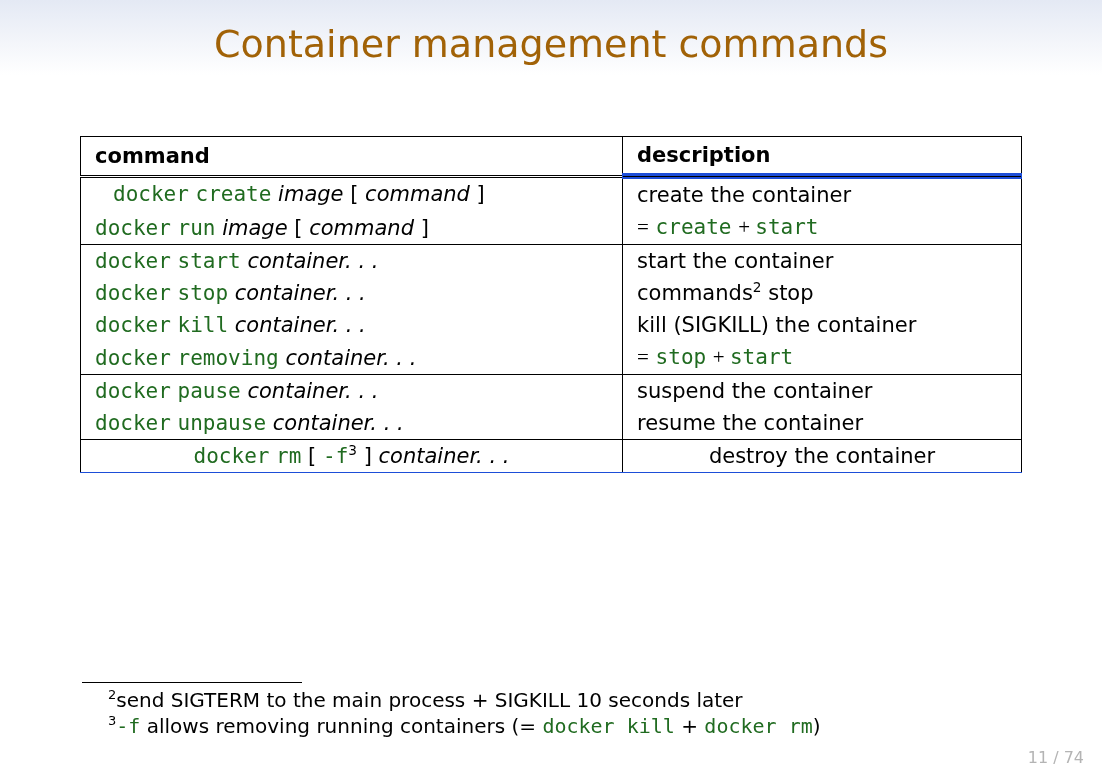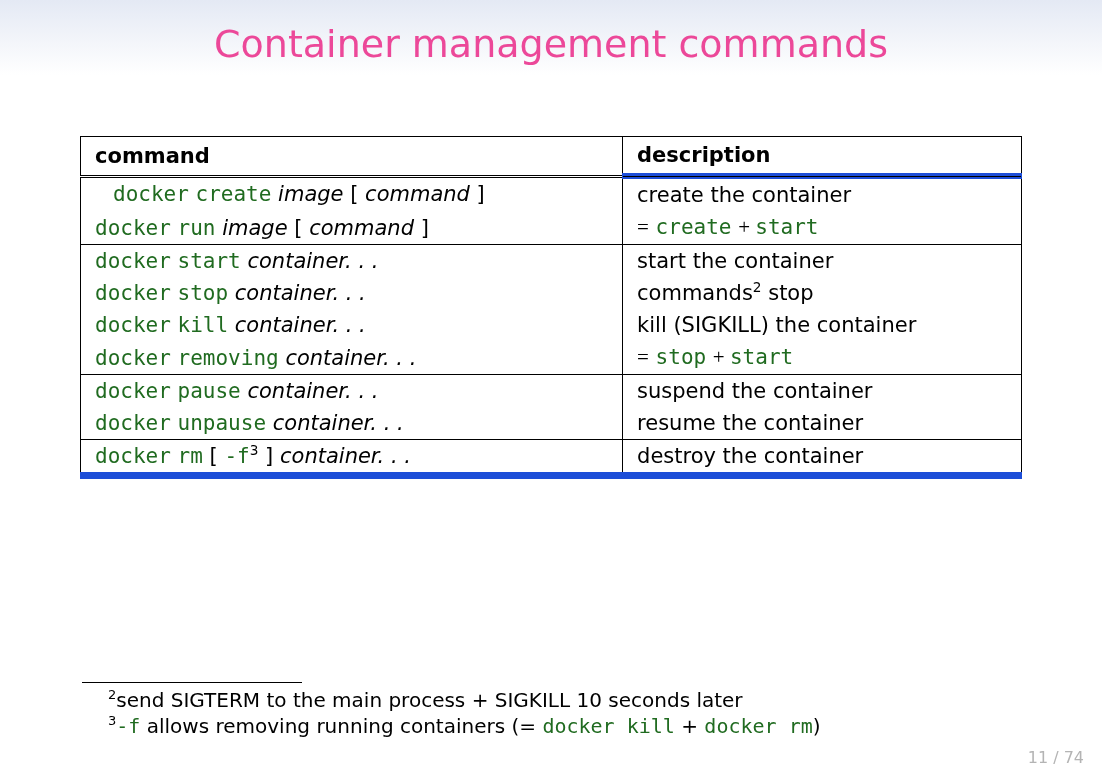--- a/index.html
+++ b/index.html
@@ -17,21 +17,21 @@
     position: absolute;
     top: 0; left: 0; right: 0;
     height: 75px;
     background: linear-gradient(to bottom, #e4e9f4 0%, #ffffff 100%);
     pointer-events: none;
   }
   .slide-title {
     position: relative;
     text-align: center;
     font-size: 38px;
-    color: #ec4899;
+    color: #a16207;
     padding-top: 22px;
     font-weight: 400;
     font-family: "Trebuchet MS", "DejaVu Sans", "Arial", sans-serif;
   }
   .content {
     position: relative;
     margin: 70px 80px 0 80px;
   }
   table.cmd {
     border-collapse: collapse;
@@ -49,21 +49,22 @@
   table.cmd td {
     padding: 4px 14px 4px 14px;
     border-left: 1px solid #000;
     border-right: 1px solid #000;
     font-family: "Trebuchet MS", "DejaVu Sans", "Arial", sans-serif;
   }
   table.cmd tr.group-top td {
     border-top: 1px solid #000;
   }
   table.cmd tr.last td {
-    border-bottom: 7px solid #1d4ed8;
+    border-bottom: 1px solid #1d4ed8;
+    text-align: center;
   }
   table.cmd tr.header-row th {
     border-bottom: 1px solid #000;
   }
   
   table.cmd thead th {
     border-bottom: 1px solid #000;
   }
   
   table.cmd tr.first-body td {

